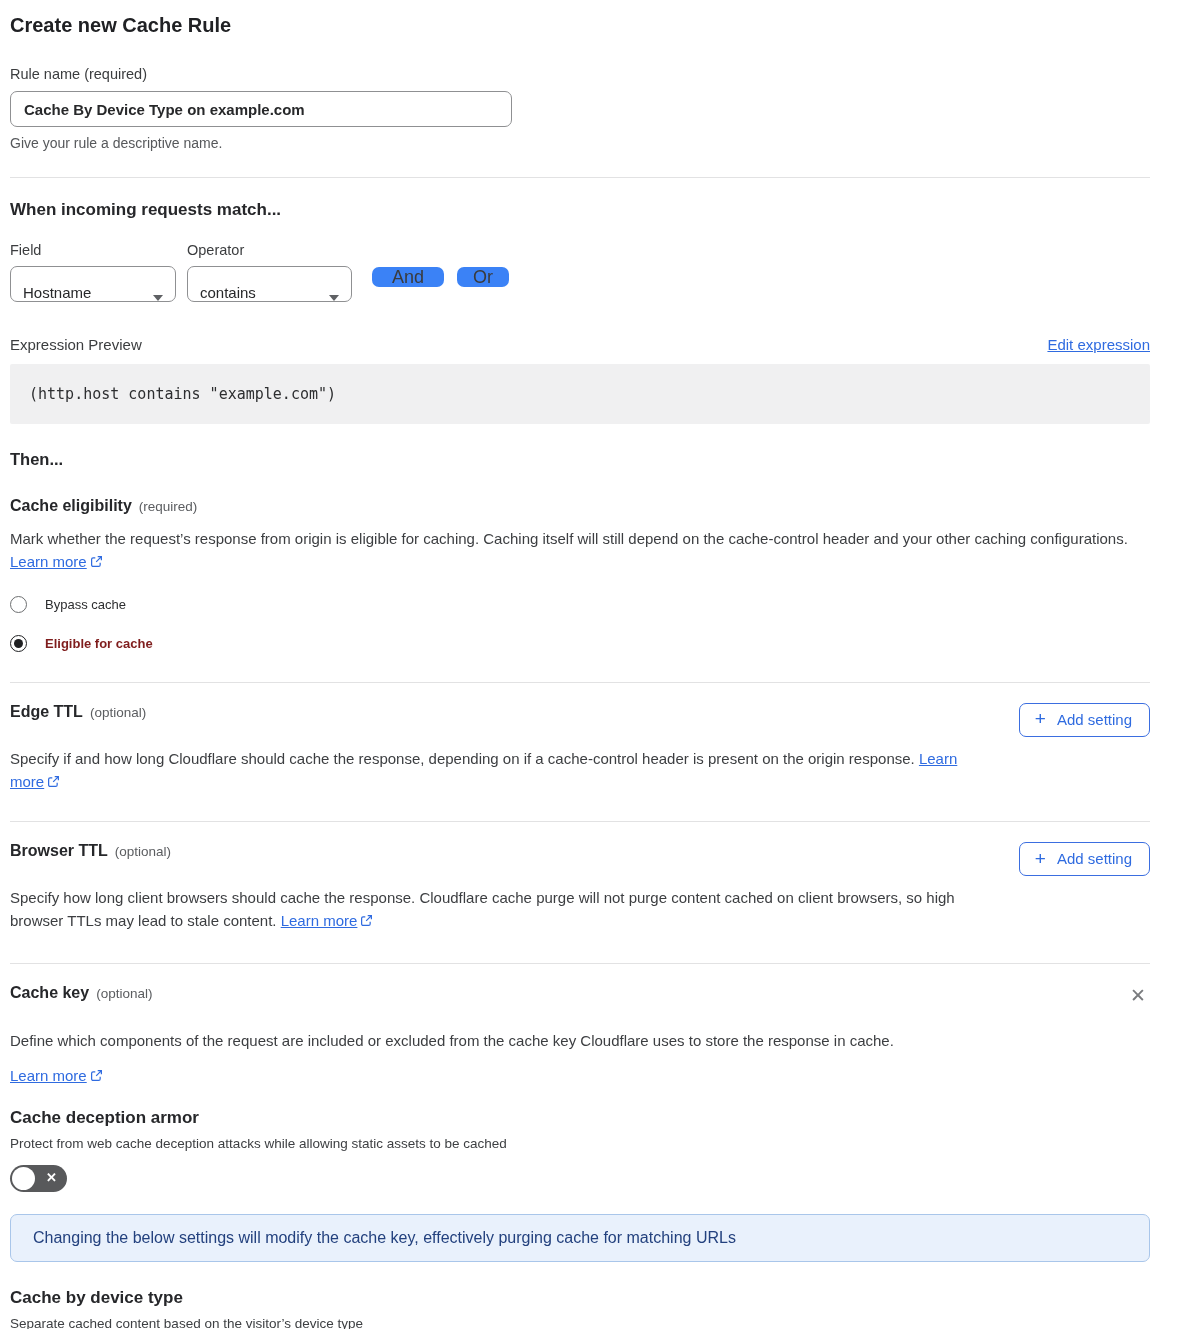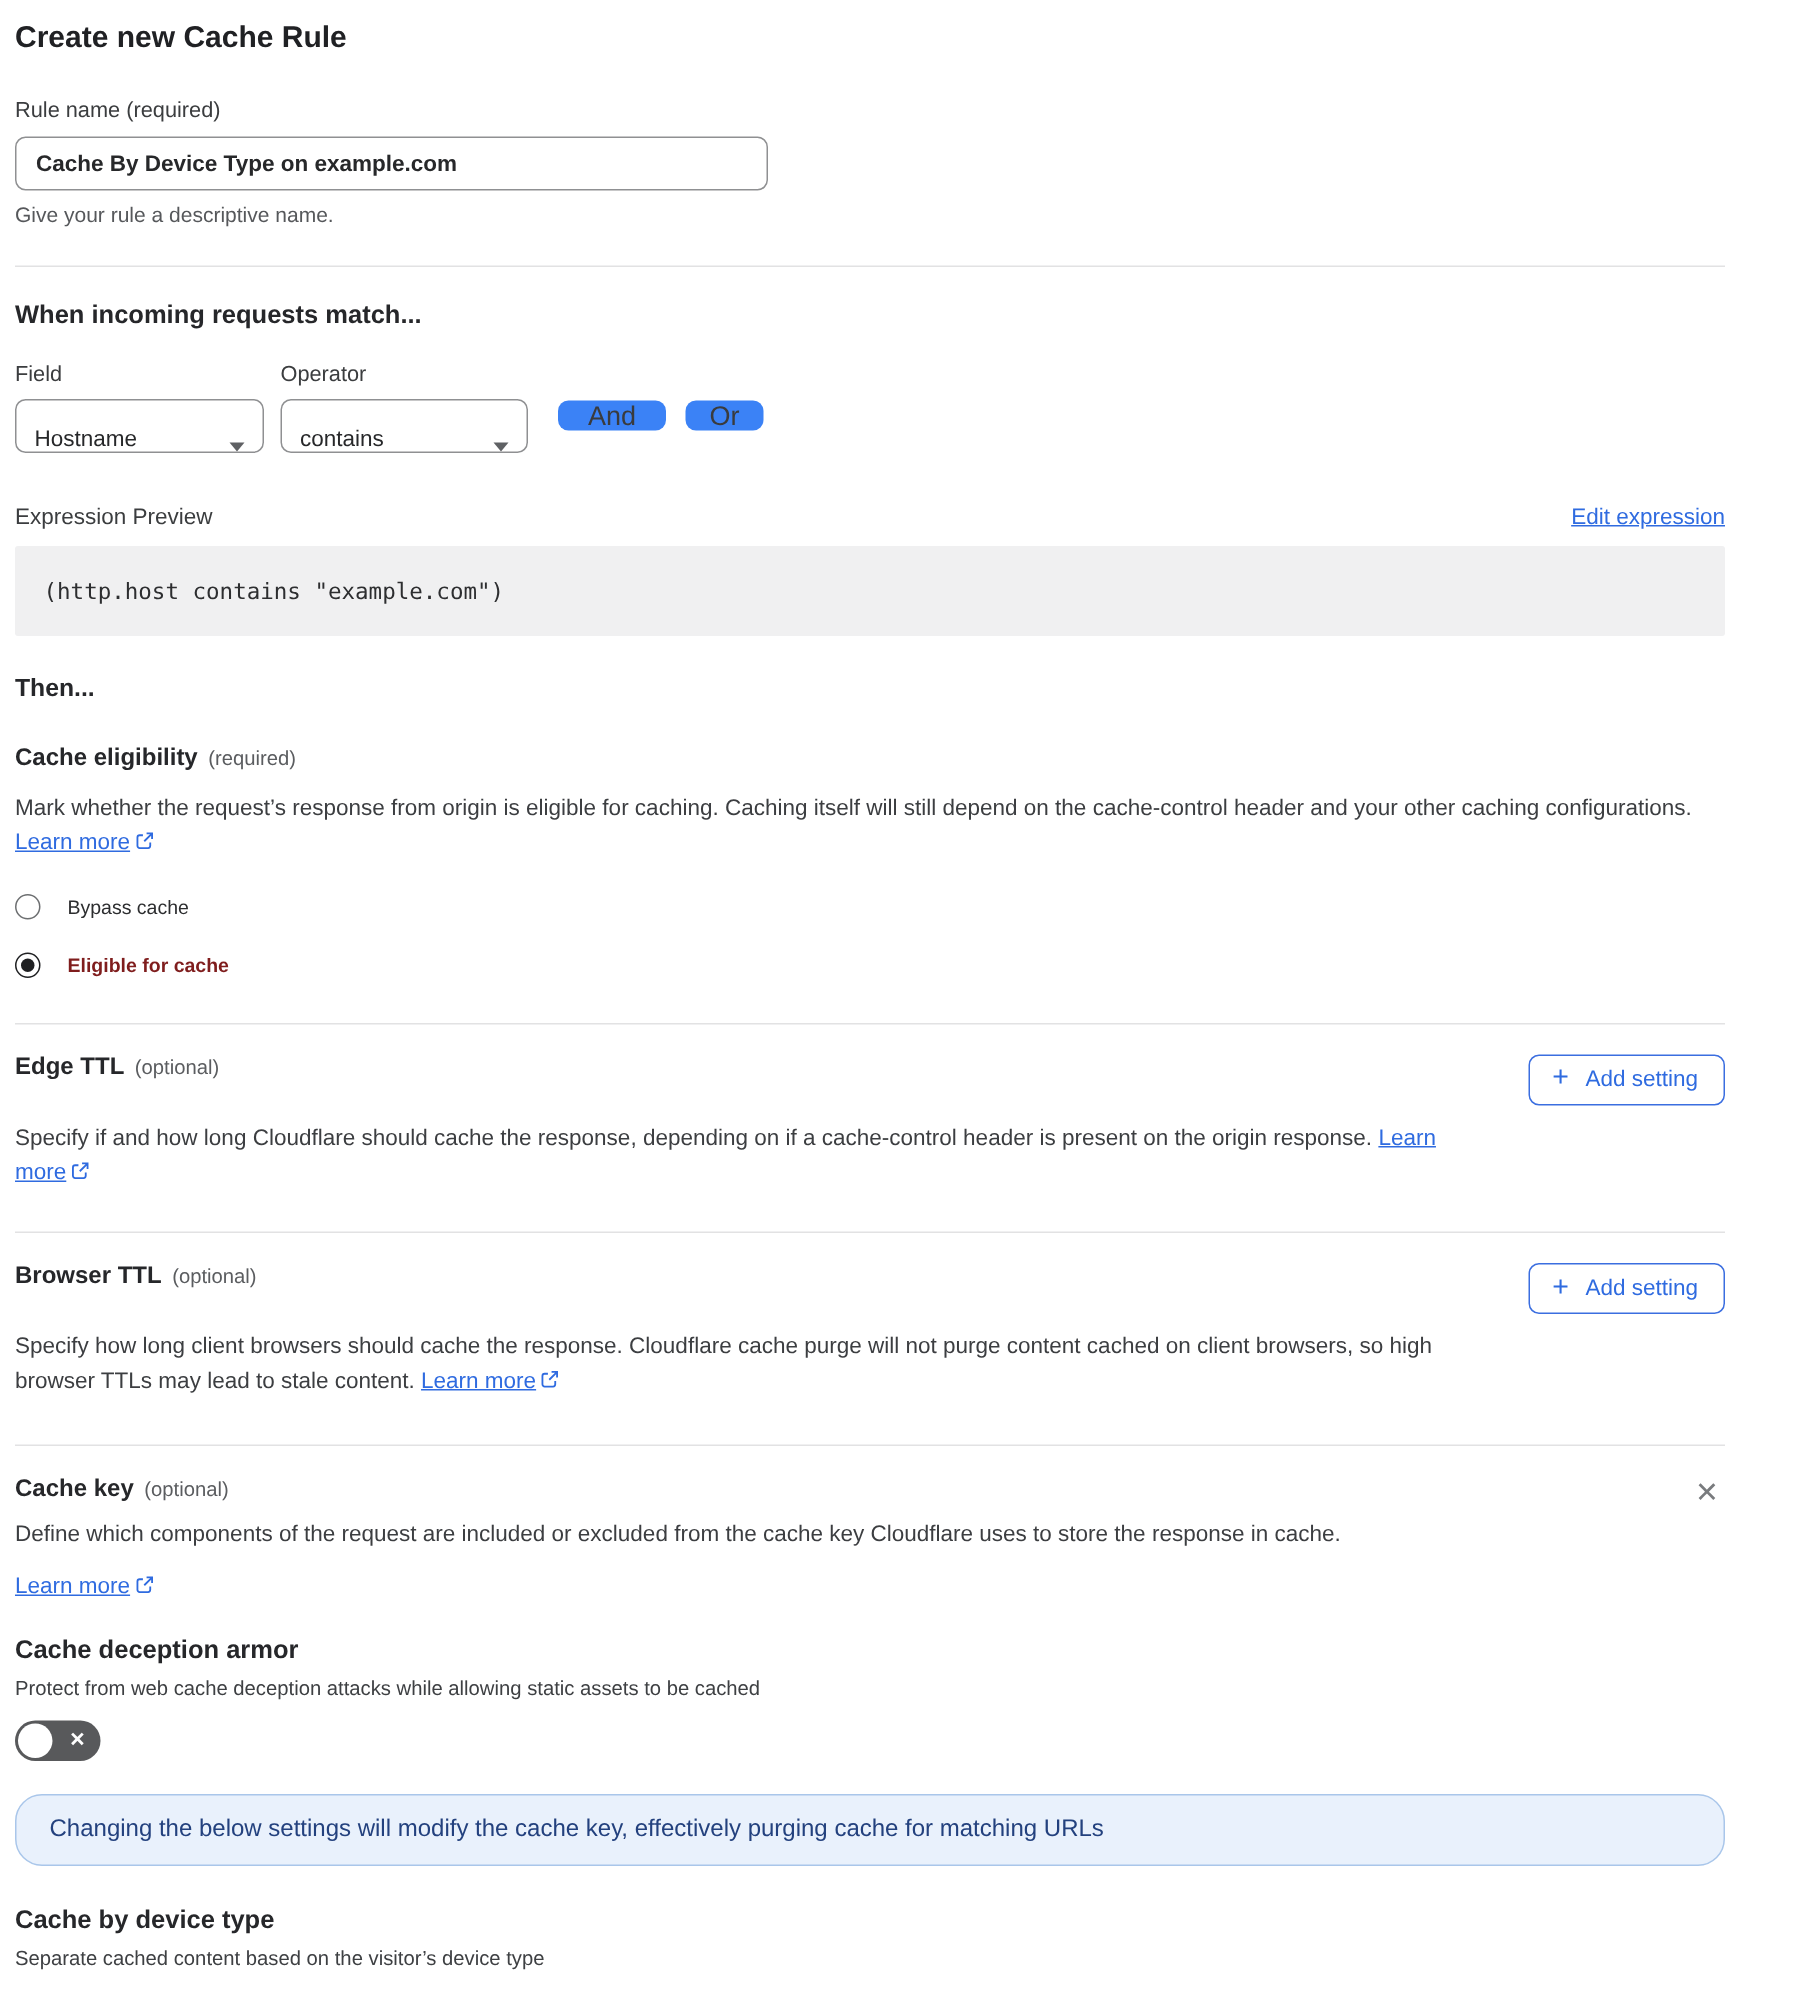--- a/index.html
+++ b/index.html
@@ -106,21 +106,21 @@
   .toggle .knob {
     width:23px; height:23px; border-radius:50%; background:#fff;
     position:absolute; top:2px;
   }
   .toggle .glyph { position:absolute; top:50%; transform:translateY(-52%); color:#fff; font-size:13px; font-weight:bold; }
   .toggle.off { background:#58595b; }
   .toggle.off .knob { left:2px; }
   .toggle.off .glyph { right:10px; }
 
   .banner {
-    margin-top:22px; background:#e9f1fc; border:1px solid #a9c6ea; border-radius:18px;
+    margin-top:22px; background:#e9f1fc; border:1px solid #a9c6ea; border-radius:7px;
     padding:14px 22px; color:#23417e; font-size:16px;
   }
 
   .deception { margin-top:24px; }
   .device-type { margin-top:26px; padding-bottom:17px; }
 </style>
 </head>
 <body>
 
 <div class="container">
@@ -230,21 +230,21 @@
   <hr class="divider" style="margin-top:30px;">
 
   <div class="setting-section">
     <div class="setting-header">
       <div class="sub-title-row">
         <span class="sub-title">Cache key</span>
         <span class="badge">(optional)</span>
       </div>
       <span class="close-x">✕</span>
     </div>
-    <p class="description" style="margin-top:4px; max-width:1000px;">Define which components of the request are included or excluded from the cache key Cloudflare uses to store the response in cache.</p>
+    <p class="description" style="margin-top:22px; max-width:1000px;">Define which components of the request are included or excluded from the cache key Cloudflare uses to store the response in cache.</p>
     <div style="margin-top:4px;">
       <a class="link"><span>Learn more</span><svg class="ext-icon" width="13" height="13" viewBox="0 0 16 16">
             <path d="M6.5 3.5H3.8A1.8 1.8 0 0 0 2 5.3v6.9A1.8 1.8 0 0 0 3.8 14h6.9a1.8 1.8 0 0 0 1.8-1.8V9.5" fill="none" stroke="#2f6be0" stroke-width="1.5"></path>
             <path d="M9.5 2H14v4.5M13.7 2.3 7.6 8.4" fill="none" stroke="#2f6be0" stroke-width="1.5"></path>
           </svg></a>
     </div>
 
     <div class="deception">
       <div class="subsection-title">Cache deception armor</div>
       <div class="small-desc">Protect from web cache deception attacks while allowing static assets to be cached</div>

